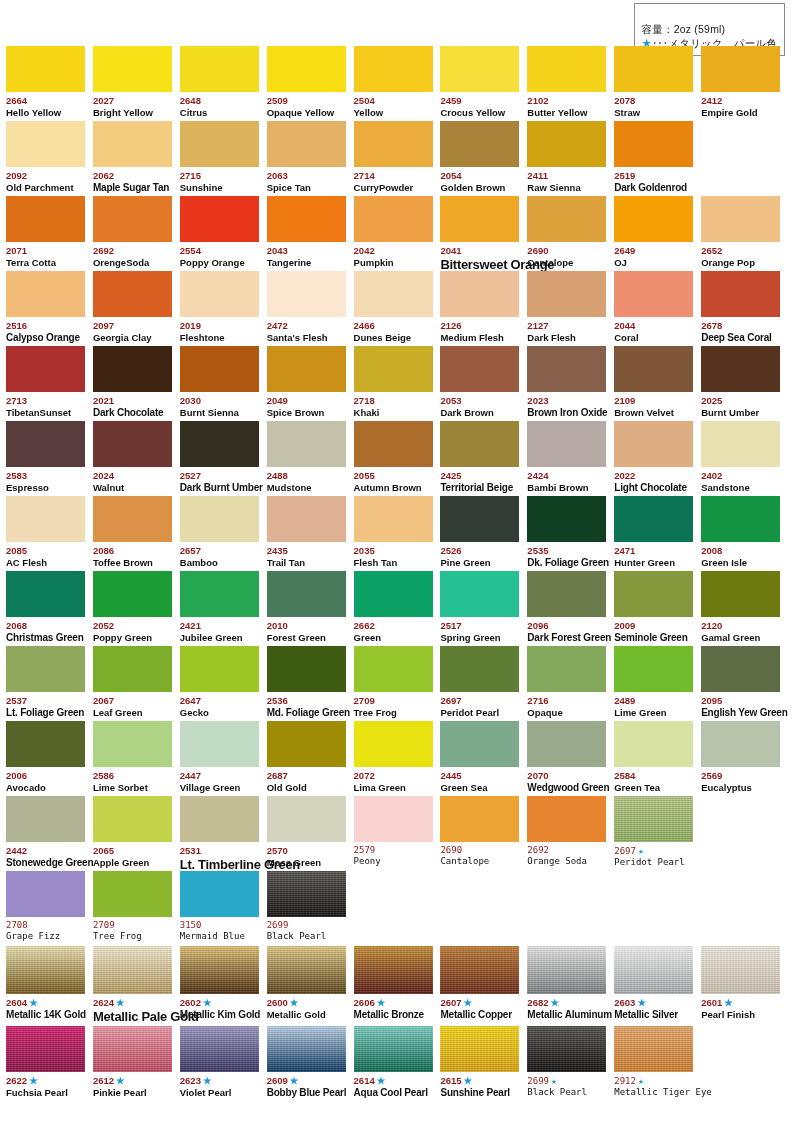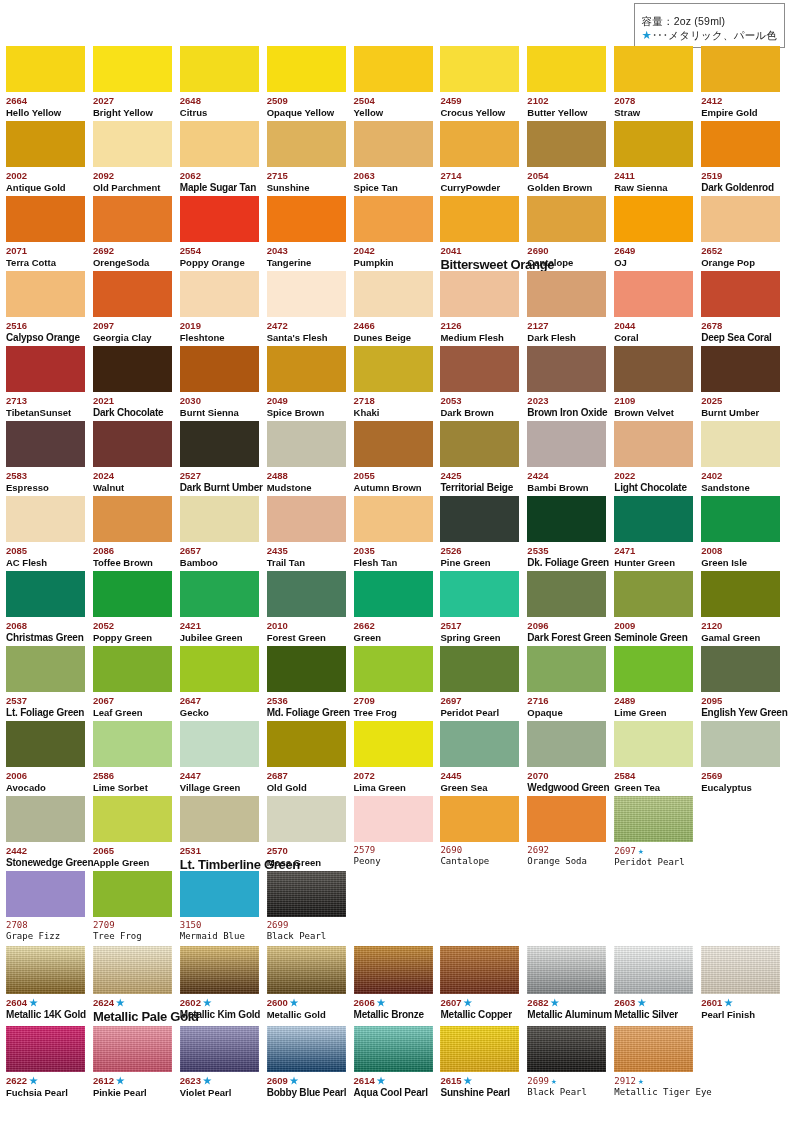--- a/index.html
+++ b/index.html
@@ -22,21 +22,21 @@
     position: relative;
     height: 45px;
     width: 794px;
   }
   #legend-box {
     position: absolute;
     right: 9px;
     top: 3px;
     border: 1px solid #8c8c8c;
     background: #ffffff;
-    padding: 11px 7px 4px 7px;
+    padding: 19px 7px 4px 7px;
     line-height: 1.28;
   }
   .legend-line {
     font-size: 10.5px;
     color: #1a1a1a;
     white-space: nowrap;
     letter-spacing: 0.2px;
   }
   .legend-star {
     color: #1b9ad6;
@@ -194,27 +194,20 @@
         <div class="cell">
           <div class="swatch" style="background: rgb(232, 172, 28);"></div>
           <div class="meta">
             <div class="code">2412</div>
             <div class="name">Empire Gold</div>
           </div>
         </div>
       </div>
       <div class="row">
         <div class="cell">
-          <div class="swatch" style="background: rgb(207, 152, 12);"></div>
-          <div class="meta">
-            <div class="code">2002</div>
-            <div class="name">Antique Gold</div>
-          </div>
-        </div>
-        <div class="cell">
           <div class="swatch" style="background: rgb(246, 223, 160);"></div>
           <div class="meta">
             <div class="code">2092</div>
             <div class="name">Old Parchment</div>
           </div>
         </div>
         <div class="cell">
           <div class="swatch" style="background: rgb(243, 204, 128);"></div>
           <div class="meta">
             <div class="code">2062</div>

